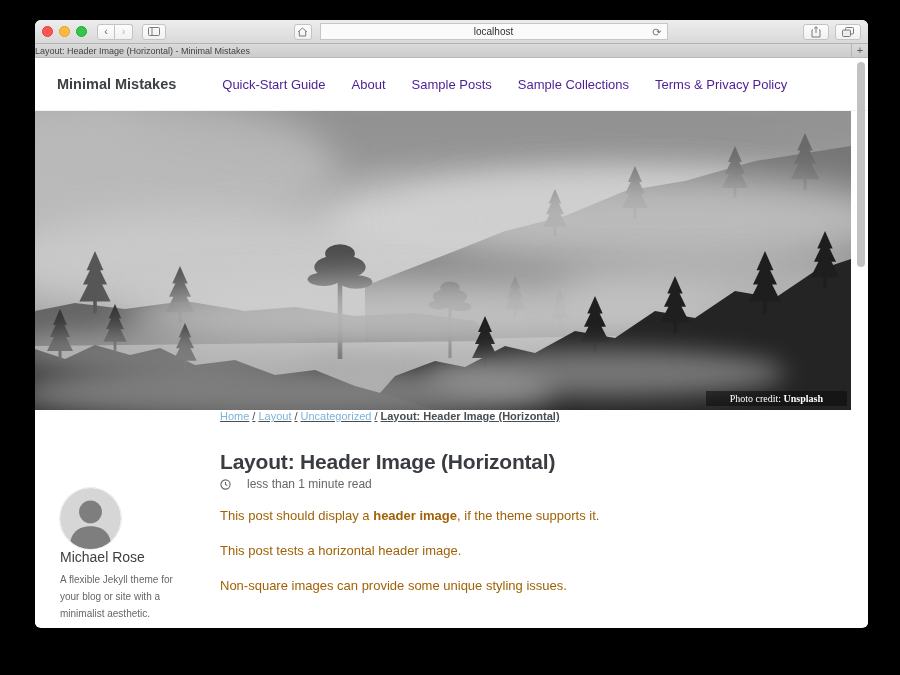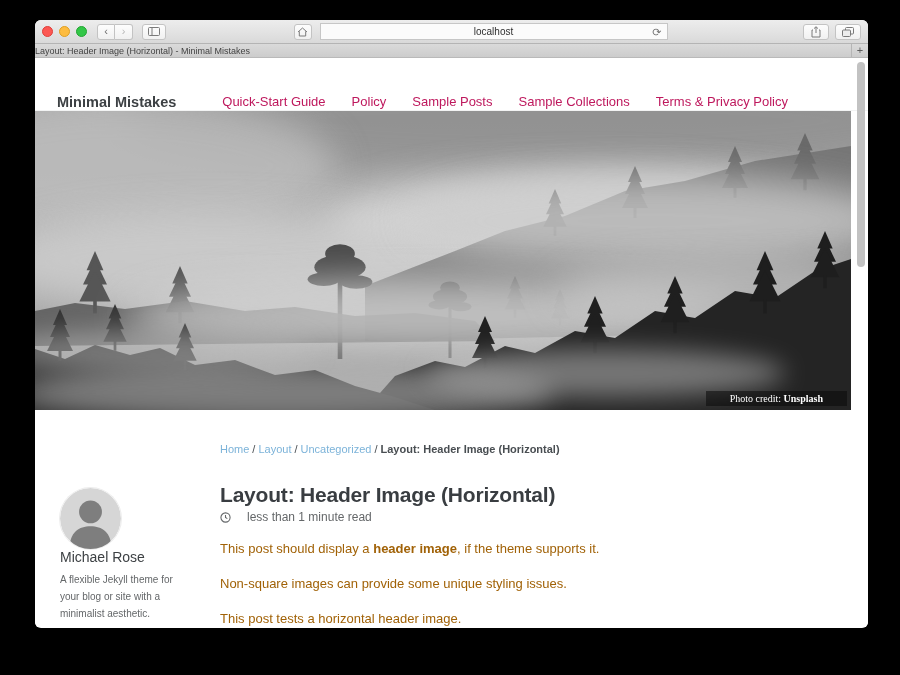--- a/index.html
+++ b/index.html
@@ -67,41 +67,41 @@
   }
   
   .viewport { position: relative; height: 569px; background: #fff; overflow: hidden; }
   .scroll-thumb {
     position: absolute; right: 3px; top: 4px;
     width: 8px; height: 205px; border-radius: 4px;
     background: #c2c2c2; z-index: 30;
   }
   .masthead {
     height: 53px; border-bottom: 1px solid #f2f3f3;
-    display: flex; align-items: flex-end;
+    display: flex; align-items: center;
     padding-left: 22px; background: #fff;
   }
   .brand { font-size: 14.5px; font-weight: bold; color: #3d4144; margin-right: 46px; }
   .site-nav { display: flex; gap: 26px; list-style: none; }
-  .site-nav a { font-size: 13px; color: #be185d; text-decoration: none; }
+  .site-nav a { font-size: 13px; color: #4c1d95; text-decoration: none; }
   .hero { position: relative; width: 816px; height: 299px; overflow: hidden; background: #9a9a9a; }
   .hero svg { display: block; width: 100%; height: 100%; }
   .hero-caption {
     position: absolute; right: 4px; bottom: 4px;
     background: rgba(10,10,10,.55); color: #fff;
     font-family: "Liberation Serif", serif;
     font-size: 10px; padding: 2px 24px;
   }
   .layout { display: flex; padding-left: 25px; }
   .sidebar { width: 160px; padding-top: 78px; }
   .avatar { width: 61px; height: 61px; border-radius: 50%; overflow: hidden; box-shadow: 0 0 0 1px #ededed; }
   .author-name { font-size: 14px; color: #3d4144; font-weight: 500; }
   .author-bio { margin-top: 6px; font-size: 10px; line-height: 17px; color: #646769; width: 126px; }
   .main-col { flex: 1; padding-right: 30px; }
-  .breadcrumb { margin-top: 33px; font-size: 11px; color: #494e52; }
+  .breadcrumb { font-size: 11px; color: #494e52; text-decoration: underline; }
   .breadcrumb a { color: #7cb3d9; text-decoration: none; }
   .breadcrumb .sep { margin: 0 3px; color: #494e52; }
   .breadcrumb .current { font-weight: bold; color: #494e52; }
   .post-title { margin-top: 28px; font-size: 21px; line-height: 23px; font-weight: bold; color: #393d41; letter-spacing: -0.2px; }
   .post-meta { margin-top: 4px; display: flex; align-items: center; gap: 16px; font-size: 12px; color: #646769; }
   .post-body p { margin-top: 15px; font-size: 13px; line-height: 20px; color: #a16207; }
   .icon-svg { display: block; }
 </style>
 </head>
 <body>
@@ -160,21 +160,21 @@
     <span class="tab-plus"><span>+</span></span>
   </div>
 
   <div class="viewport">
     <div class="scroll-thumb"></div>
 
     <div class="masthead">
       <span class="brand">Minimal Mistakes</span>
       <ul class="site-nav">
         <li><a href="#">Quick-Start Guide</a></li>
-        <li><a href="#">Policy</a></li>
+        <li><a href="#">About</a></li>
         <li><a href="#">Sample Posts</a></li>
         <li><a href="#">Sample Collections</a></li>
         <li><a href="#">Terms &amp; Privacy Policy</a></li>
       </ul>
     </div>
 
     <div class="hero">
       <svg viewBox="0 0 816 299" preserveAspectRatio="none">
         <defs>
           <linearGradient id="sky" x1="0" y1="0" x2="0" y2="1">
@@ -272,19 +272,19 @@
         <div class="post-meta">
           <svg width="11" height="11" viewBox="0 0 12 12">
             <circle cx="6" cy="6" r="5" fill="none" stroke="#646769" stroke-width="1.2"></circle>
             <path d="M6 3.2 V6 L8 7.2" fill="none" stroke="#646769" stroke-width="1.2"></path>
           </svg>
           <span>less than 1 minute read</span>
         </div>
 
         <div class="post-body">
           <p><span>This post should display a </span><strong>header image</strong><span>, if the theme supports it.</span></p>
+          <p>This post tests a horizontal header image.</p>
           <p>Non-square images can provide some unique styling issues.</p>
-          <p>This post tests a horizontal header image.</p>
         </div>
       </div>
     </div>
   </div>
 </div>
 
 </body></html>

